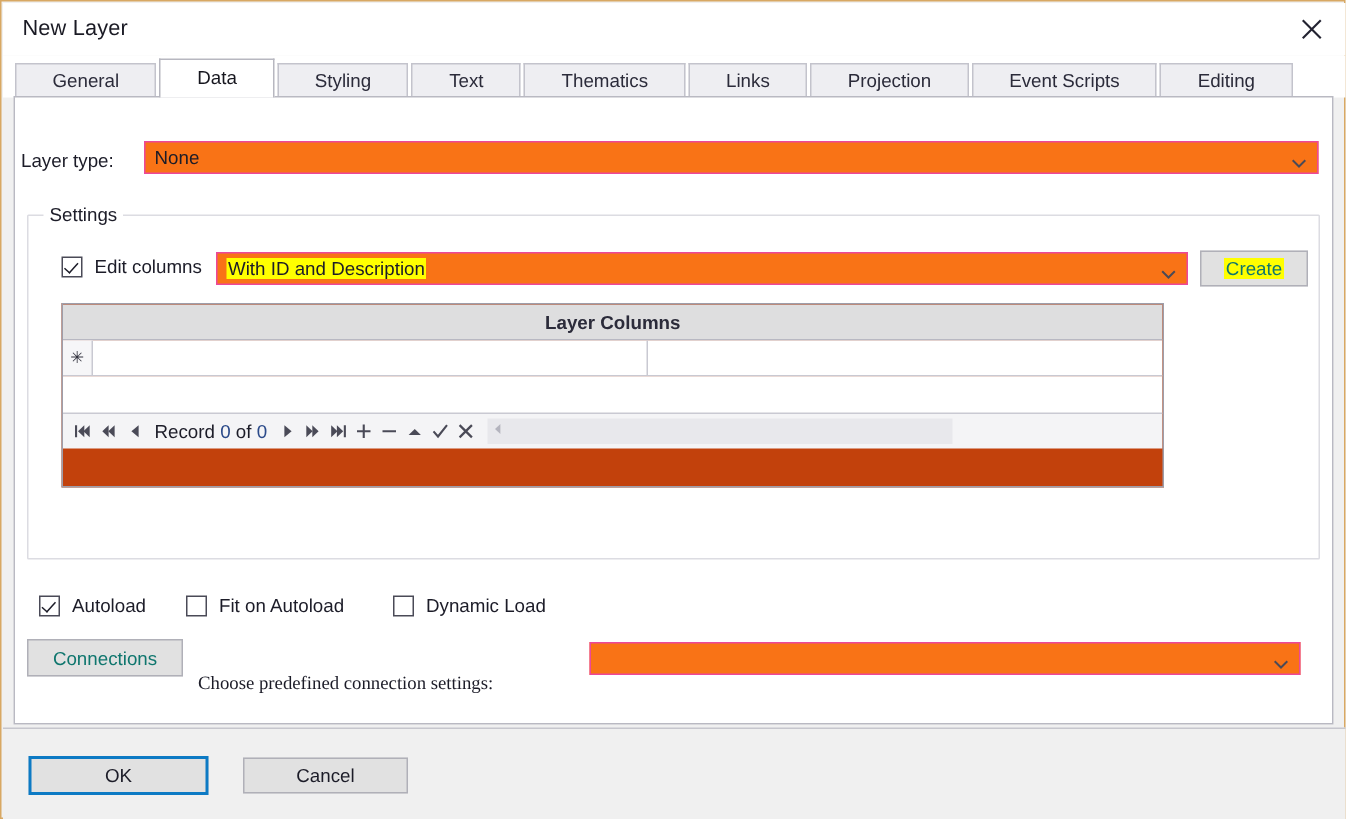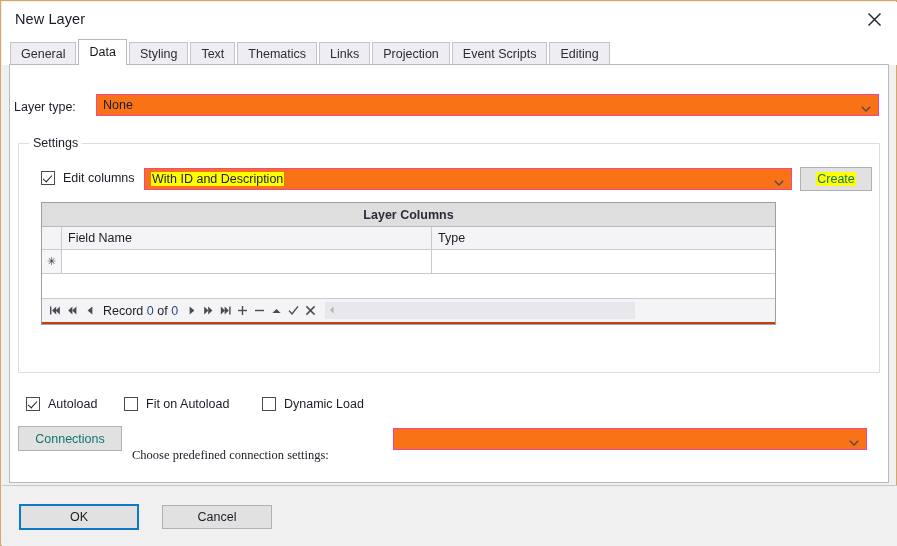--- a/index.html
+++ b/index.html
@@ -59,21 +59,21 @@
   .tabs {
     position: absolute;
     left: 8px; top: 3px;
     display: flex;
     align-items: flex-end;
     height: 25px;
   }
   .tab {
     height: 23px;
     line-height: 23px;
-    padding: 0 10px;
+    padding: 0 24px;
     margin-right: 2px;
     box-sizing: border-box;
     background: #eeeef2;
     border: 1px solid #c3c3cc;
     border-bottom: none;
     color: #2b2b3a;
     font-size: 12.5px;
     white-space: nowrap;
     cursor: default;
   }
@@ -393,25 +393,20 @@
         </span>
       </div>
 
       <div class="btn" style="left:781px; top:23px; width:72px; height:24px;">
         <span class="hl">Create</span>
       </div>
 
       <div class="grid" style="left:22px; top:58px; width:735px; height:123px;">
         <div class="grid-title">Layer Columns</div>
 
-        <div class="grid-head">
-          <div class="gh-gutter"></div>
-          <div class="gh-cell c1">Field Name</div>
-          <div class="gh-cell c2">Type</div>
-        </div>
 
         <div class="grid-row">
           <div class="gr-gutter">✳</div>
           <div class="gr-cell c1"></div>
           <div class="gr-cell c2"></div>
         </div>
 
         <div class="grid-blank"></div>
 
         <div class="grid-nav">

